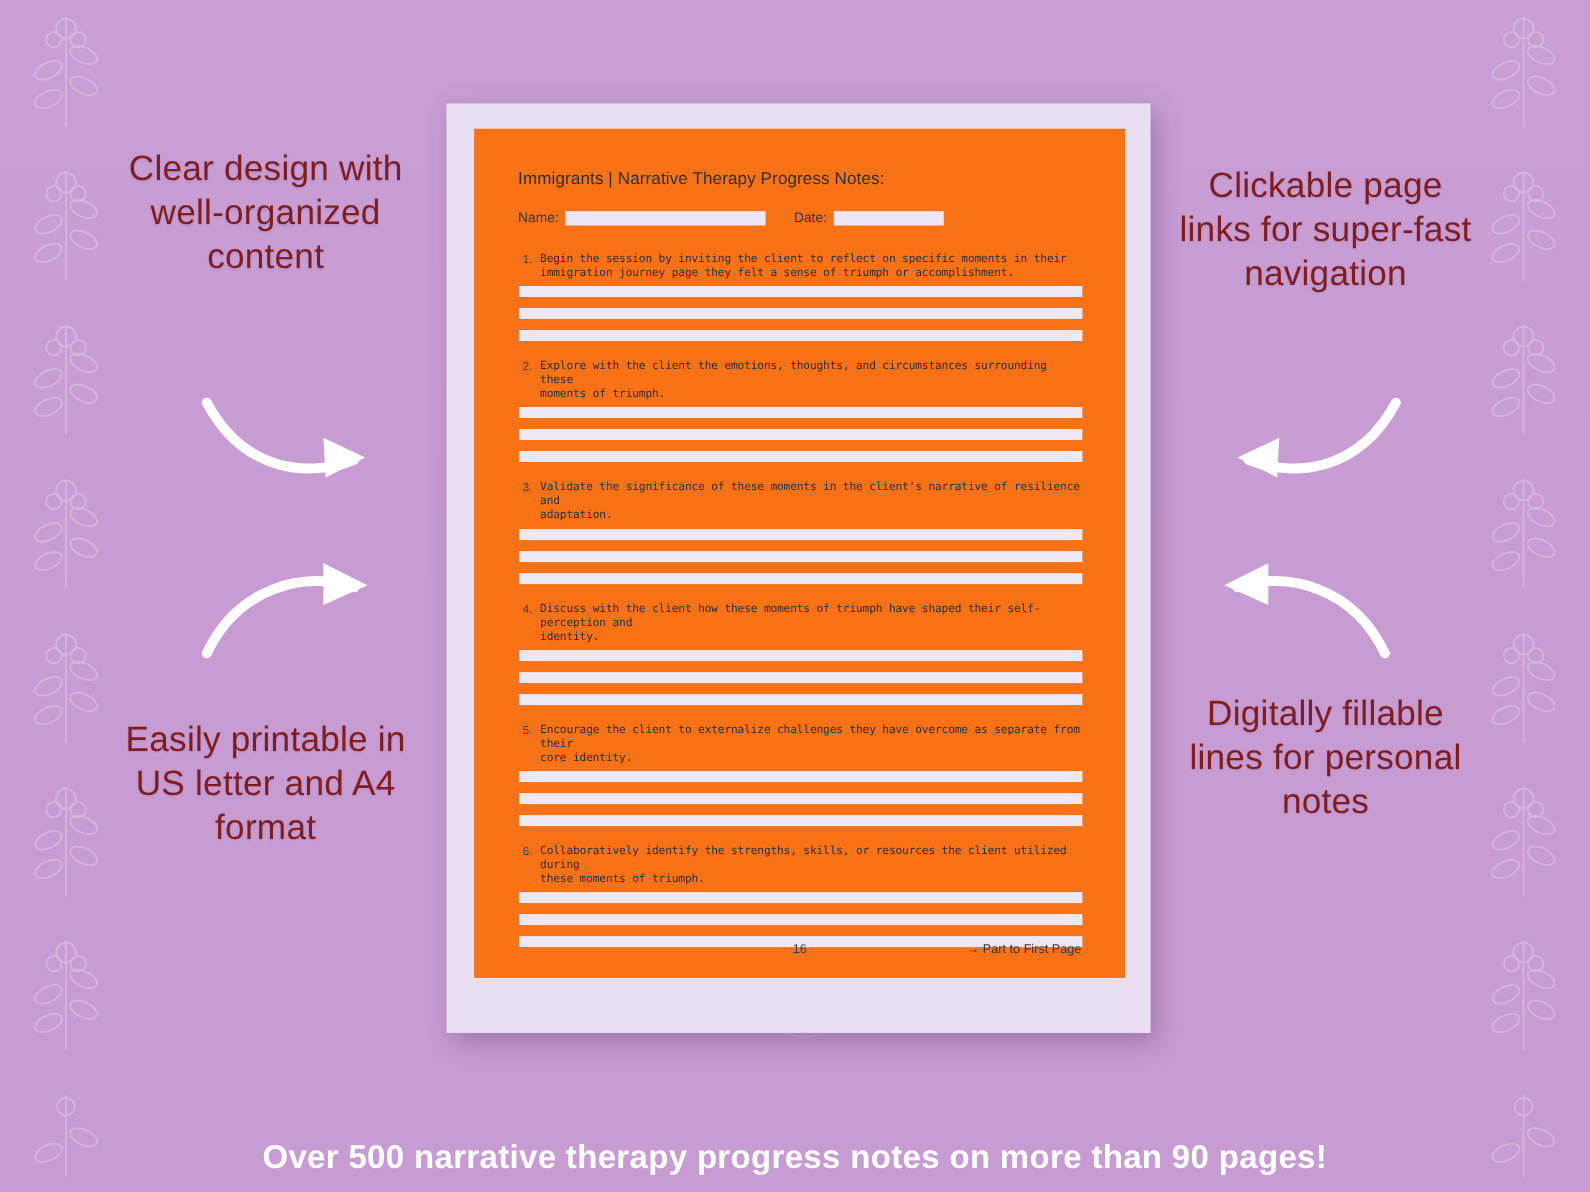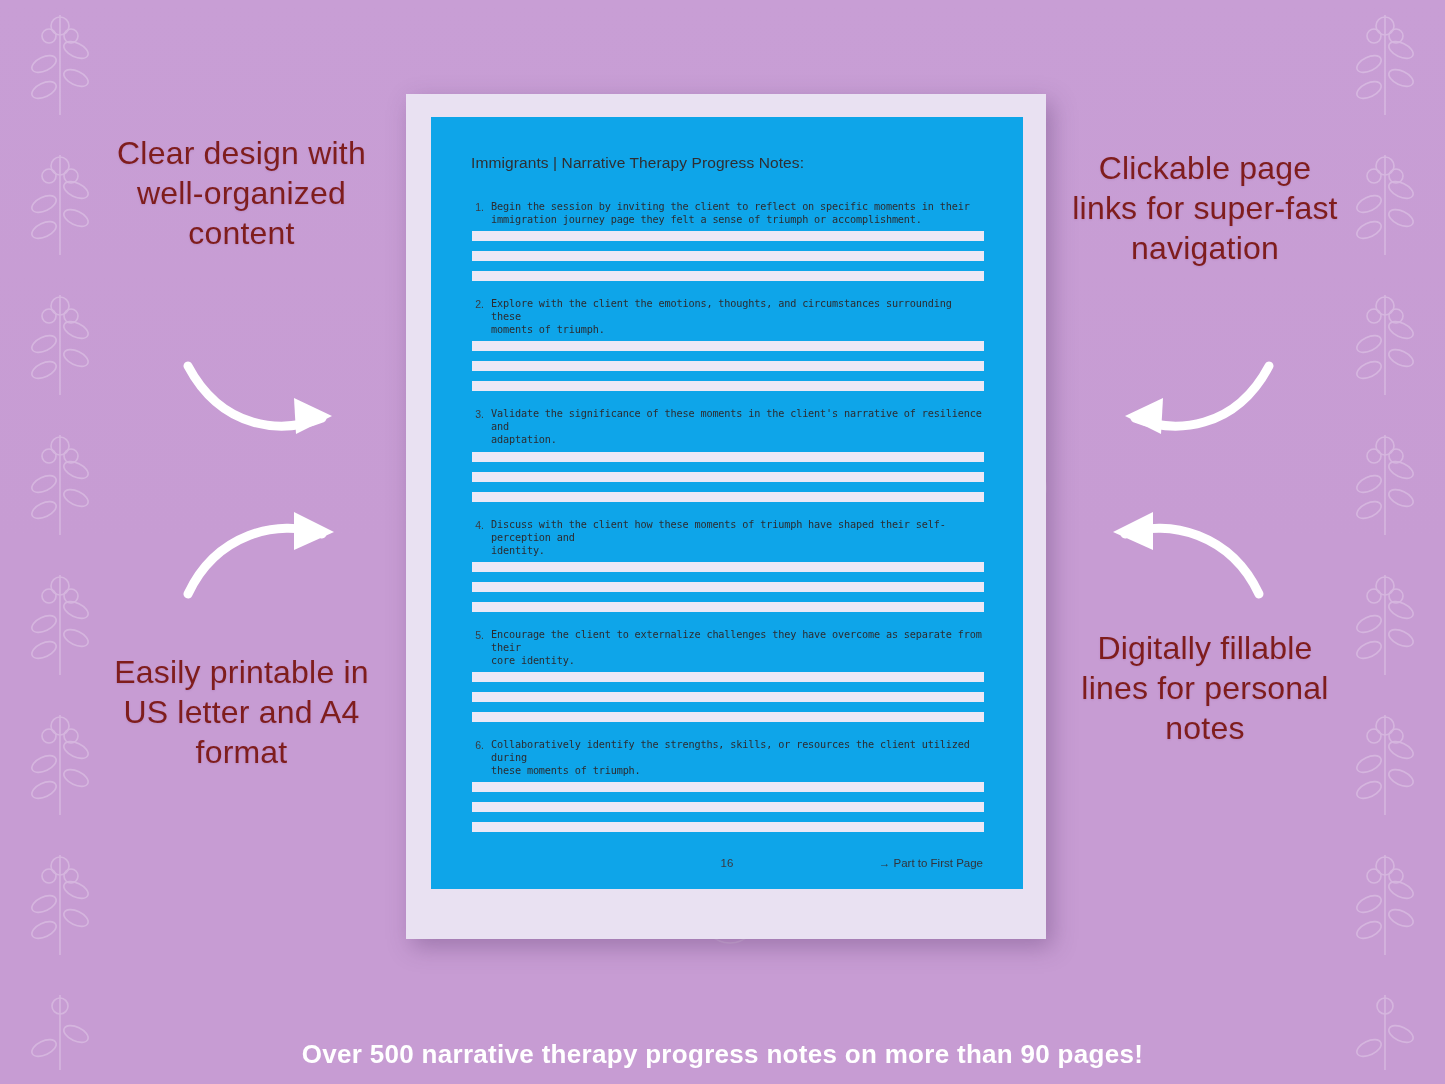--- a/index.html
+++ b/index.html
@@ -45,21 +45,21 @@
     height: 845px;
     background: #e9e1f2;
     box-shadow: 6px 8px 22px rgba(80, 50, 100, .35);
   }
   .doc-page {
     position: absolute;
     left: 431px;
     top: 117px;
     width: 592px;
     height: 772px;
-    background: #0ea5e9;
+    background: #f97316;
   }
   .doc-inner {
     position: absolute;
     left: 0;
     top: 0;
     right: 0;
     bottom: 0;
     padding: 32px 40px 0 40px;
     box-sizing: border-box;
   }
@@ -164,21 +164,21 @@
   .cap-tr { left: 1070px; top: 148px; width: 270px; }
   .cap-br { left: 1070px; top: 628px; width: 270px; }
 
   .banner {
     position: absolute;
     left: 0;
     right: 0;
     bottom: 14px;
     text-align: center;
     color: #ffffff;
-    font-size: 26px;
+    font-size: 30px;
     font-weight: bold;
     letter-spacing: .3px;
     font-family: "Liberation Sans", sans-serif;
   }
 
   .arrow { position: absolute; }
   .arrow.a1 { left: 182px; top: 352px; }
   .arrow.a2 { left: 182px; top: 512px; }
   .arrow.a3 { left: 1105px; top: 352px; }
   .arrow.a4 { left: 1095px; top: 512px; }
@@ -392,20 +392,27 @@
     <circle cx="28" cy="26" r="16"></circle>
       <circle cx="232" cy="26" r="16"></circle>
   </g>
 </svg>
 
 <div class="doc-shadow"></div>
 <div class="doc-page">
   <div class="doc-inner">
     <div class="doc-title-line">Immigrants | Narrative Therapy Progress Notes:</div>
 
+    <div class="meta-row">
+      <span class="meta-label">Name:</span>
+      <span class="meta-fill name"></span>
+      <span class="meta-gap"></span>
+      <span class="meta-label">Date:</span>
+      <span class="meta-fill date"></span>
+    </div>
 
     <div class="q-block first">
       <div class="q-row">
         <div class="q-num">1.</div>
         <div class="q-text" style="white-space:pre-line">Begin the session by inviting the client to reflect on specific moments in their
 immigration journey page they felt a sense of triumph or accomplishment.</div>
       </div>
       <div class="lines">
         <div class="line"></div>
         <div class="line"></div>

